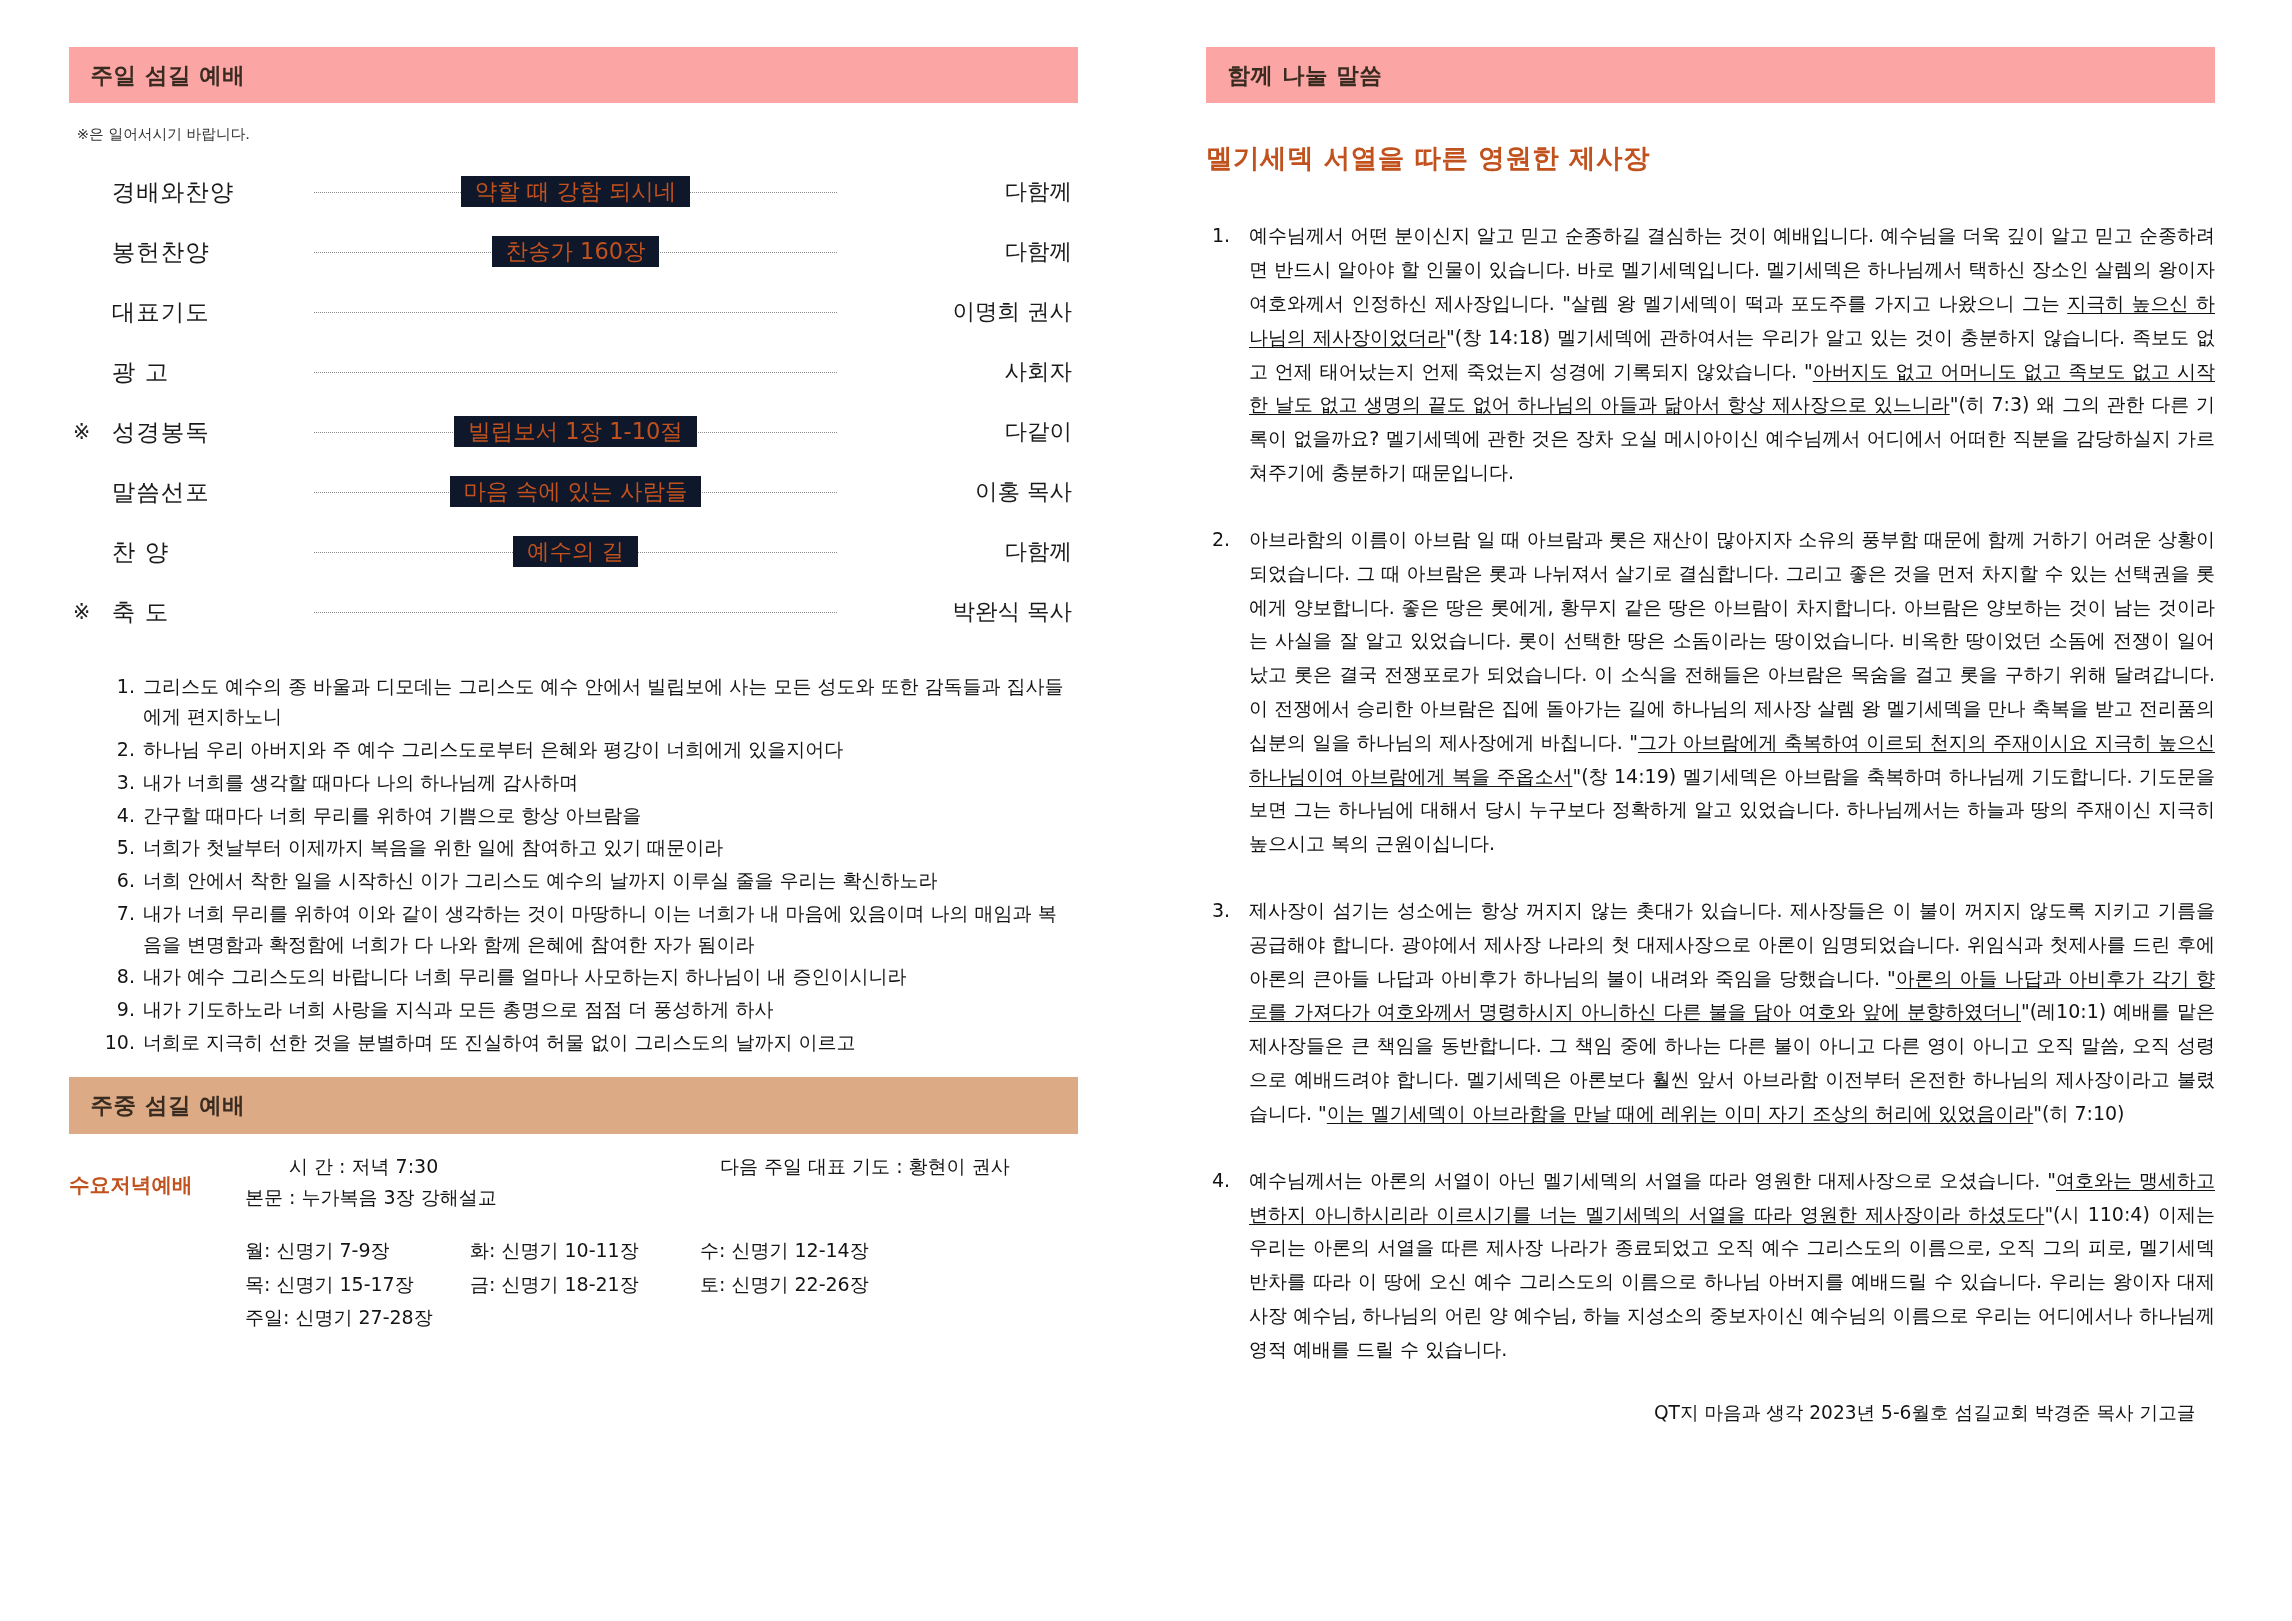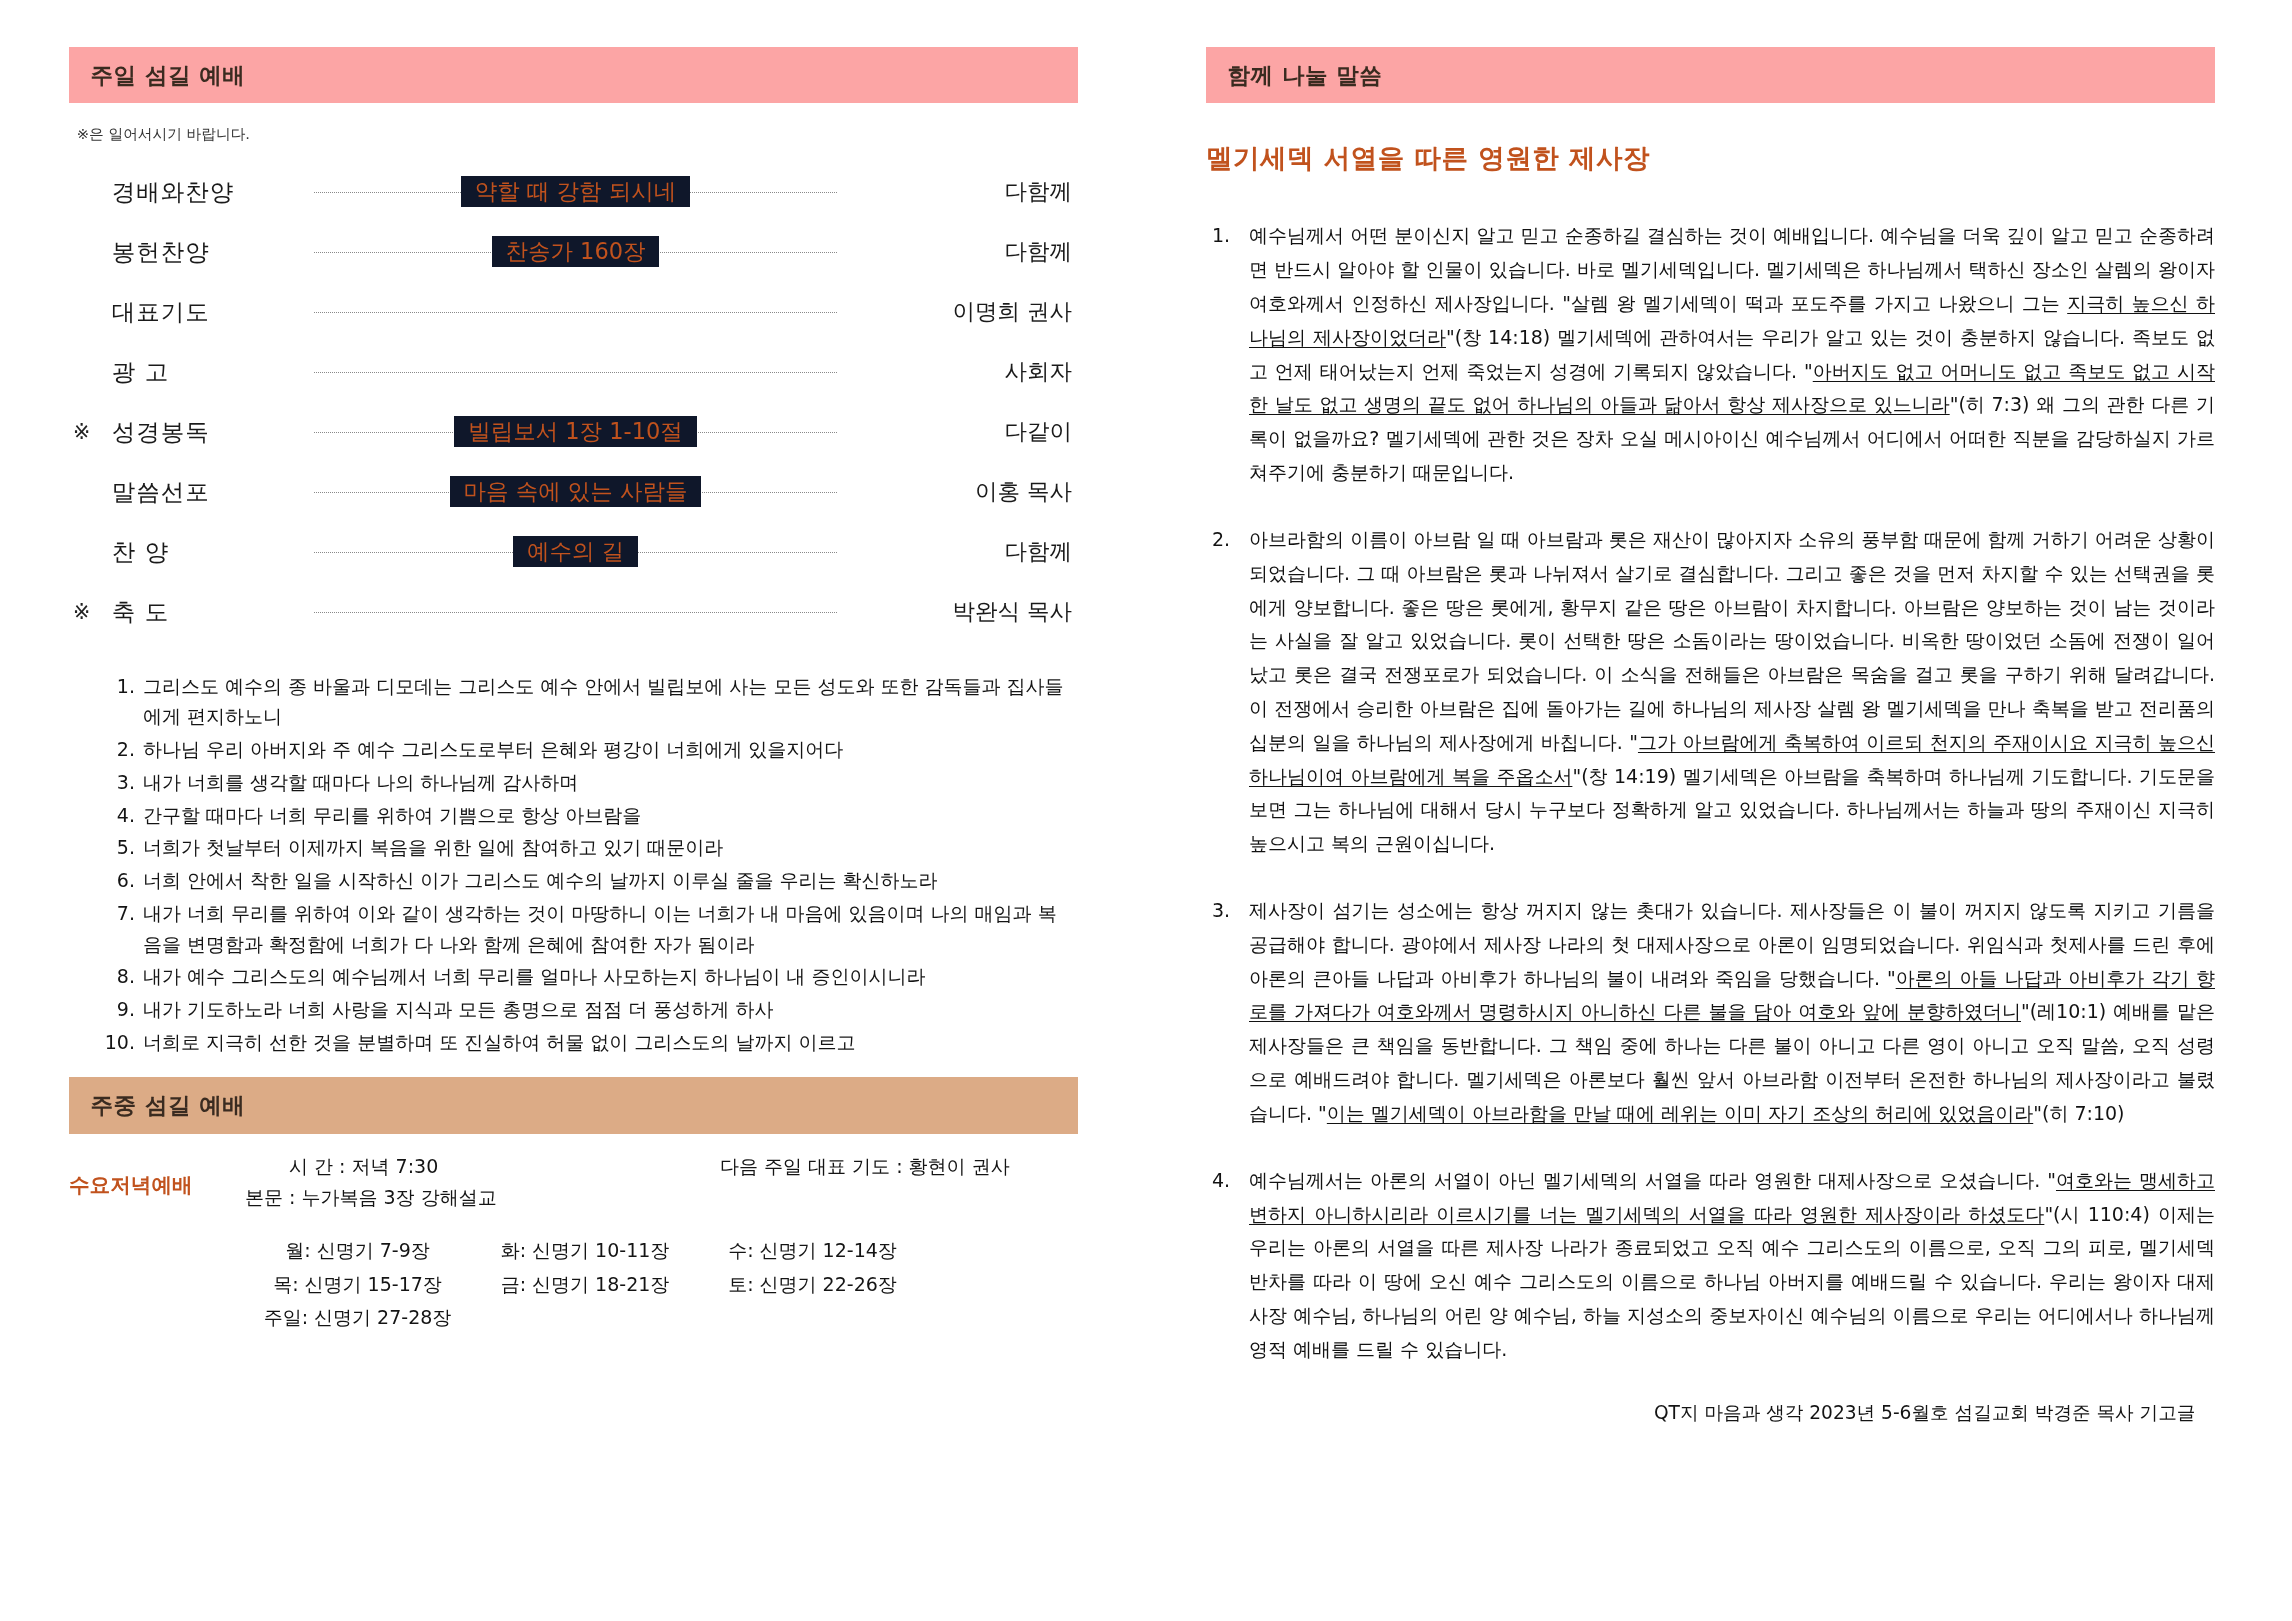--- a/index.html
+++ b/index.html
@@ -150,21 +150,21 @@
   .wk-body { font-size: 19px; color: #141414; line-height: 1.62; }
   .wk-row { display: flex; }
   .wk-row .l { width: 431px; margin-left: 44px; }
   .wk-readings {
     margin-top: 21.6px;
     margin-left: 176px;
     font-size: 19px;
     color: #141414;
     line-height: 1.75;
   }
-  .wk-readings .r { display: flex; text-align: center; }
+  .wk-readings .r { display: flex; }
   .wk-readings .r span { display: inline-block; }
   .wk-readings .c1 { width: 225px; }
   .wk-readings .c2 { width: 230px; }
   .wk-readings .c3 { width: 225px; }
 
   
   .sermon-title {
     text-align: left;
     color: #c1521d;
     font-size: 26.5px;
@@ -293,21 +293,21 @@
     </table>
 
     <ol class="scripture" id="scripture-list">
         <li>그리스도 예수의 종 바울과 디모데는 그리스도 예수 안에서 빌립보에 사는 모든 성도와 또한 감독들과 집사들에게 편지하노니</li>
         <li>하나님 우리 아버지와 주 예수 그리스도로부터 은혜와 평강이 너희에게 있을지어다</li>
         <li>내가 너희를 생각할 때마다 나의 하나님께 감사하며</li>
         <li>간구할 때마다 너희 무리를 위하여 기쁨으로 항상 아브람을</li>
         <li>너희가 첫날부터 이제까지 복음을 위한 일에 참여하고 있기 때문이라</li>
         <li>너희 안에서 착한 일을 시작하신 이가 그리스도 예수의 날까지 이루실 줄을 우리는 확신하노라</li>
         <li>내가 너희 무리를 위하여 이와 같이 생각하는 것이 마땅하니 이는 너희가 내 마음에 있음이며 나의 매임과 복음을 변명함과 확정함에 너희가 다 나와 함께 은혜에 참여한 자가 됨이라</li>
-        <li>내가 예수 그리스도의 예수님께서 너희 무리를 얼마나 사모하는지 하나님이 내 증인이시니라</li>
+        <li>내가 예수 그리스도의 바랍니다 너희 무리를 얼마나 사모하는지 하나님이 내 증인이시니라</li>
         <li>내가 기도하노라 너희 사랑을 지식과 모든 총명으로 점점 더 풍성하게 하사</li>
         <li>너희로 지극히 선한 것을 분별하며 또 진실하여 허물 없이 그리스도의 날까지 이르고</li>
       </ol>
 
     <div class="weekday-wrap">
       <div class="bar brown">주중 섬길 예배</div>
 
       <div class="wk-block">
         <div class="wk-label">수요저녁예배</div>
         <div class="wk-body">

